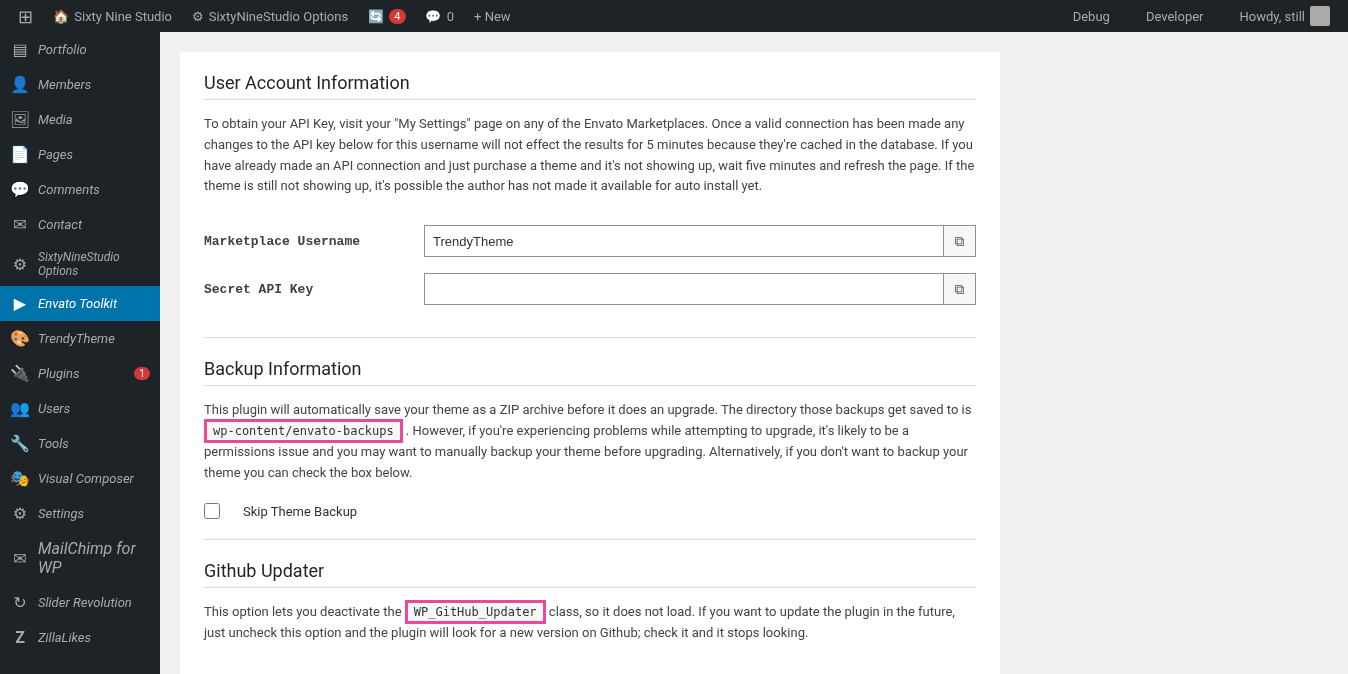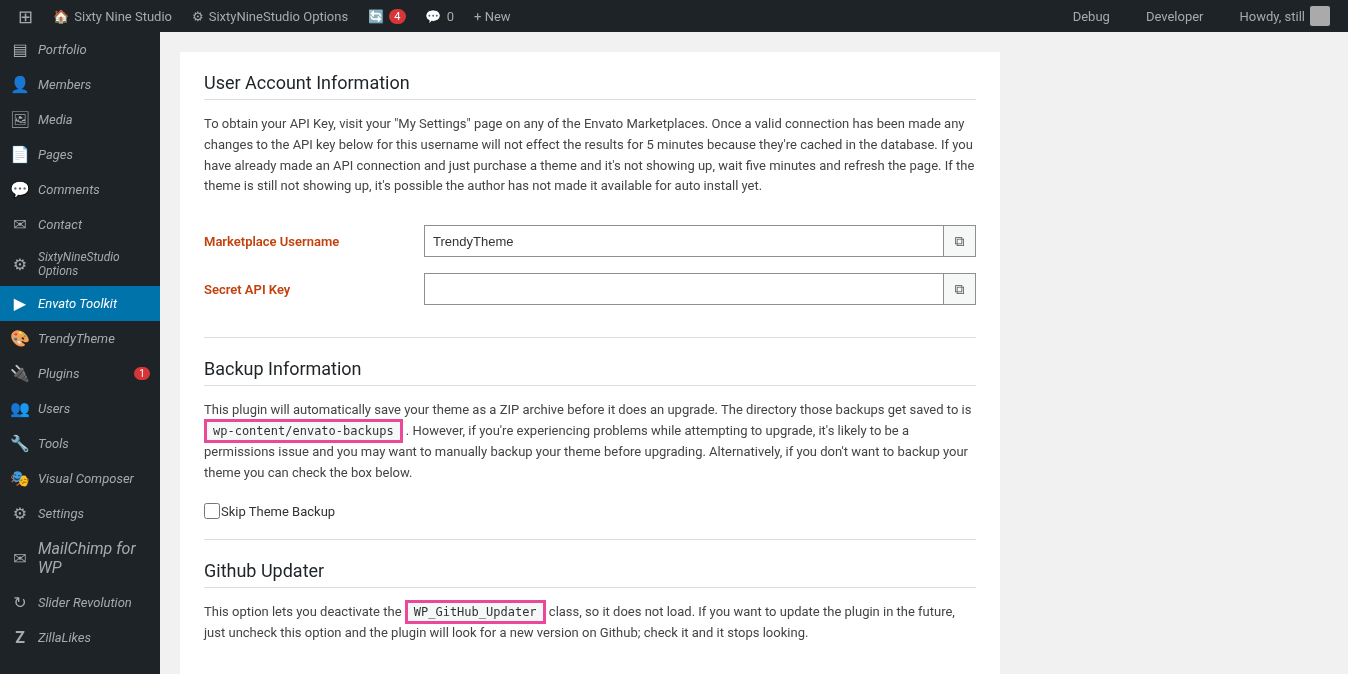--- a/index.html
+++ b/index.html
@@ -89,21 +89,22 @@
       margin-bottom: 20px;
     }
 
     
     .form-table { width: 100%; border-collapse: collapse; margin-bottom: 24px; }
     .form-table tr td:first-child {
       width: 220px;
       font-weight: 600;
       padding: 12px 0;
       vertical-align: middle;
-      color: #c2410c;
+      color: #404040;
+      font-family: Liberation Mono, monospace;
     }
     .form-table tr td:last-child {
       padding: 8px 0;
     }
     .input-with-btn {
       display: flex; align-items: center; gap: 0; border-radius: 15px;
     }
     .text-input {
       flex: 1;
       height: 32px;
@@ -119,21 +120,21 @@
       background: #f6f7f7;
       border: 1px solid #8c8f94;
       border-left: none;
       cursor: pointer;
       display: flex; align-items: center; justify-content: center;
       color: #555;
       font-size: 14px;
     }
 
     
-    .checkbox-row { display: flex; align-items: center; gap: 1px; margin-bottom: 20px; }
+    .checkbox-row { display: flex; align-items: center; gap: 23px; margin-bottom: 20px; }
     .checkbox-row label { font-size: 13px; color: #333; }
     input[type="checkbox"] { width: 16px; height: 16px; cursor: pointer; }
 
     
     code {
       background: #f6f7f7;
       border: 3px solid #ec4899;
       padding: 2px 6px;
       font-family: monospace;
       font-size: 12px;

